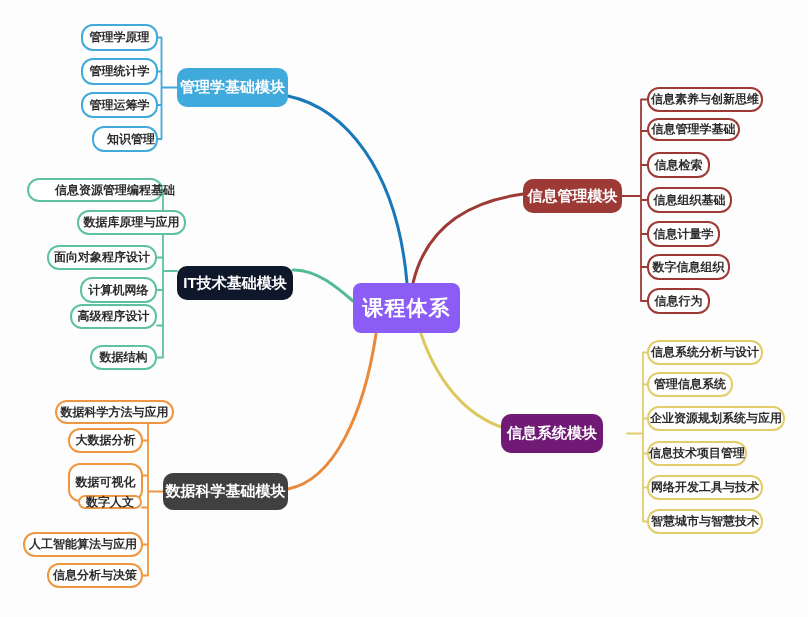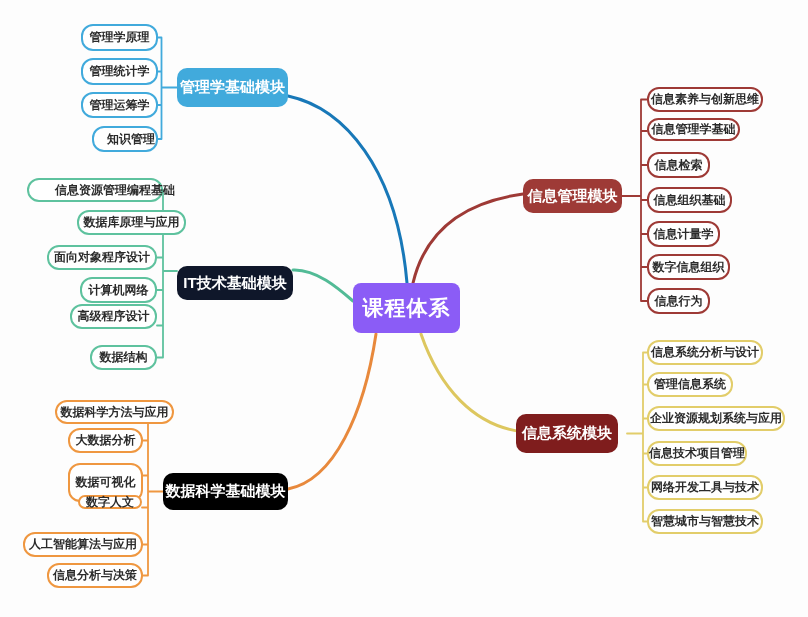--- a/index.html
+++ b/index.html
@@ -58,38 +58,38 @@
   <div class="node child" style="left: 92px; top: 126px; width: 66px; height: 26px; border-color: rgb(65, 170, 220); padding-left: 12px;">知识管理</div>
 
   <div class="node parent" style="left: 177px; top: 266px; width: 116px; height: 34px; background-color: #0f172a;">IT技术基础模块</div>
   <div class="node child" style="left: 27px; top: 178px; width: 136px; height: 24px; border-color: rgb(94, 194, 158); padding-left: 40px;">信息资源管理编程基础</div>
   <div class="node child" style="left: 48px; top: 210px; width: 109px; height: 25px; border-color: rgb(94, 194, 158); margin-left: 29px;">数据库原理与应用</div>
   <div class="node child" style="left: 47px; top: 245px; width: 110px; height: 25px; border-color: rgb(94, 194, 158);">面向对象程序设计</div>
   <div class="node child" style="left: 80px; top: 277px; width: 77px; height: 26px; border-color: rgb(94, 194, 158); text-align: right;">计算机网络</div>
   <div class="node child" style="left: 70px; top: 296px; width: 87px; height: 25px; border-color: rgb(94, 194, 158); margin-top: 8px;">高级程序设计</div>
   <div class="node child" style="left: 90px; top: 345px; width: 67px; height: 25px; border-color: rgb(94, 194, 158);">数据结构</div>
 
-  <div class="node parent" style="left: 163px; top: 473px; width: 125px; height: 37px; background-color: #000000;">数据科学基础模块</div>
+  <div class="node parent" style="left: 163px; top: 473px; width: 125px; height: 37px; background-color: #404040;">数据科学基础模块</div>
   <div class="node child" style="left: 23px; top: 400px; width: 119px; height: 24px; border-color: rgb(239, 151, 64); margin-left: 32px;">数据科学方法与应用</div>
   <div class="node child" style="left: 68px; top: 428px; width: 75px; height: 25px; border-color: rgb(239, 151, 64);">大数据分析</div>
   <div class="node child" style="left: 68px; top: 463px; width: 75px; height: 39px; border-color: rgb(239, 151, 64);">数据可视化</div>
   <div class="node child" style="left: 78px; top: 495px; width: 64px; height: 14px; border-color: rgb(239, 151, 64);">数字人文</div>
   <div class="node child" style="left: 23px; top: 532px; width: 120px; height: 25px; border-color: rgb(239, 151, 64);">人工智能算法与应用</div>
   <div class="node child" style="left: 47px; top: 563px; width: 96px; height: 25px; border-color: rgb(239, 151, 64);">信息分析与决策</div>
 
   <div class="node parent" style="left: 523px; top: 179px; width: 99px; height: 34px; background-color: rgb(158, 58, 54);">信息管理模块</div>
   <div class="node child" style="left: 647px; top: 87px; width: 116px; height: 25px; border-color: rgb(158, 58, 54);">信息素养与创新思维</div>
   <div class="node child" style="left: 647px; top: 118px; width: 93px; height: 23px; border-color: rgb(158, 58, 54);">信息管理学基础</div>
   <div class="node child" style="left: 647px; top: 152px; width: 63px; height: 26px; border-color: rgb(158, 58, 54);">信息检索</div>
   <div class="node child" style="left: 647px; top: 187px; width: 85px; height: 26px; border-color: rgb(158, 58, 54);">信息组织基础</div>
   <div class="node child" style="left: 647px; top: 221px; width: 73px; height: 26px; border-color: rgb(158, 58, 54);">信息计量学</div>
   <div class="node child" style="left: 647px; top: 254px; width: 83px; height: 26px; border-color: rgb(158, 58, 54);">数字信息组织</div>
   <div class="node child" style="left: 647px; top: 288px; width: 63px; height: 26px; border-color: rgb(158, 58, 54);">信息行为</div>
 
-  <div class="node parent" style="left: 516px; top: 414px; width: 102px; height: 39px; background-color: #7f1d1d;">信息系统模块</div>
+  <div class="node parent" style="left: 501px; top: 414px; width: 102px; height: 39px; background-color: #701a75;">信息系统模块</div>
   <div class="node child" style="left: 647px; top: 340px; width: 116px; height: 25px; border-color: rgb(226, 205, 106);">信息系统分析与设计</div>
   <div class="node child" style="left: 647px; top: 372px; width: 86px; height: 25px; border-color: rgb(226, 205, 106);">管理信息系统</div>
   <div class="node child" style="left: 647px; top: 406px; width: 138px; height: 25px; border-color: rgb(226, 205, 106);">企业资源规划系统与应用</div>
   <div class="node child" style="left: 647px; top: 441px; width: 100px; height: 25px; border-color: rgb(226, 205, 106);">信息技术项目管理</div>
   <div class="node child" style="left: 647px; top: 475px; width: 116px; height: 25px; border-color: rgb(226, 205, 106);">网络开发工具与技术</div>
   <div class="node child" style="left: 647px; top: 509px; width: 116px; height: 25px; border-color: rgb(226, 205, 106);">智慧城市与智慧技术</div>
 
 </div>
 
 </body></html>

